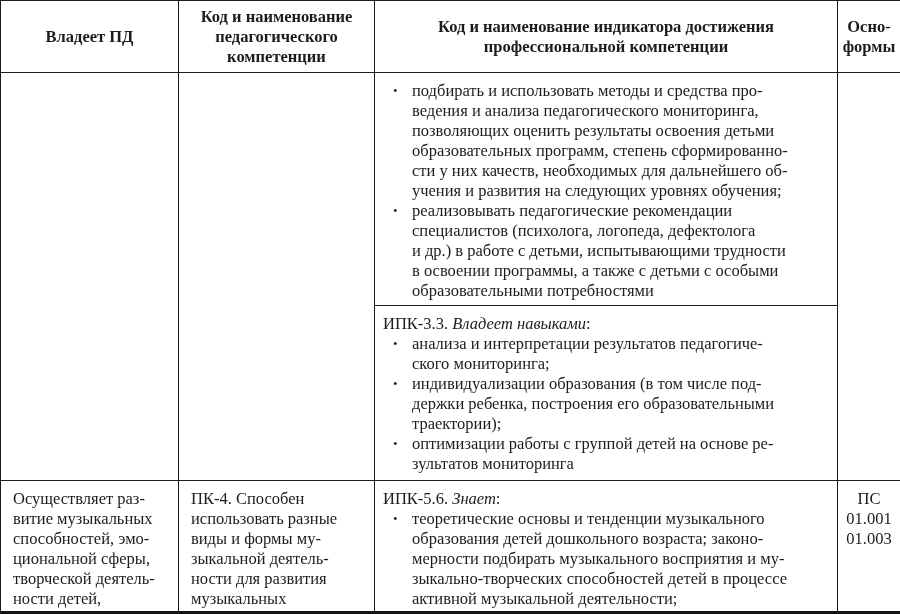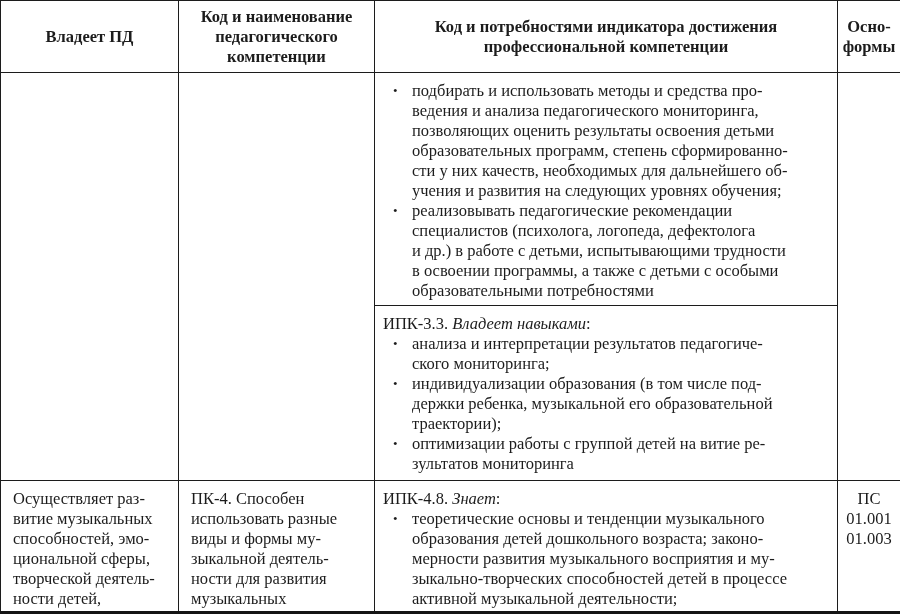--- a/index.html
+++ b/index.html
@@ -77,21 +77,21 @@
       <col style="width:196px">
       <col style="width:463px">
       <col style="width:63px">
     </colgroup>
     <thead>
       <tr>
         <th>Владеет ПД</th>
         <th>Код и наименование
 педагогического
 компетенции</th>
-        <th>Код и потребностями индикатора достижения
+        <th>Код и наименование индикатора достижения
 профессиональной компетенции</th>
         <th>Осно-
 формы</th>
       </tr>
     </thead>
     <tbody>
       <tr class="r-cont-a">
         <td class="text-cell" rowspan="2"></td>
         <td class="text-cell" rowspan="2"></td>
         <td class="ind-cell">
@@ -111,46 +111,46 @@
         </td>
         <td class="basis-cell" rowspan="2"></td>
       </tr>
       <tr class="r-cont-b">
         <td class="ind-cell">
           <p class="ipk-heading"><span>ИПК-3.3. </span><i>Владеет навыками</i><span>:</span></p>
           <ul>
             <li><span class="bullet">•</span><span>анализа и интерпретации результатов педагогиче-
 ского мониторинга;</span></li>
             <li><span class="bullet">•</span><span>индивидуализации образования (в том числе под-
-держки ребенка, музыкальной его образовательной
+держки ребенка, построения его образовательными
 траектории);</span></li>
-            <li><span class="bullet">•</span><span>оптимизации работы с группой детей на витие ре-
+            <li><span class="bullet">•</span><span>оптимизации работы с группой детей на основе ре-
 зультатов мониторинга</span></li>
           </ul>
         </td>
       </tr>
       <tr class="r-pk4">
         <td class="text-cell">Осуществляет раз-
 витие музыкальных
 способностей, эмо-
 циональной сферы,
 творческой деятель-
 ности детей,</td>
         <td class="text-cell">ПК-4. Способен
 использовать разные
 виды и формы му-
 зыкальной деятель-
 ности для развития
 музыкальных</td>
         <td class="ind-cell">
-          <p class="ipk-heading"><span>ИПК-4.8. </span><i>Знает</i><span>:</span></p>
+          <p class="ipk-heading"><span>ИПК-5.6. </span><i>Знает</i><span>:</span></p>
           <ul>
             <li><span class="bullet">•</span><span>теоретические основы и тенденции музыкального
 образования детей дошкольного возраста; законо-
-мерности развития музыкального восприятия и му-
+мерности подбирать музыкального восприятия и му-
 зыкально-творческих способностей детей в процессе
 активной музыкальной деятельности;</span></li>
           </ul>
         </td>
         <td class="basis-cell">ПС
 01.001
 01.003</td>
       </tr>
     </tbody>
   </table>

